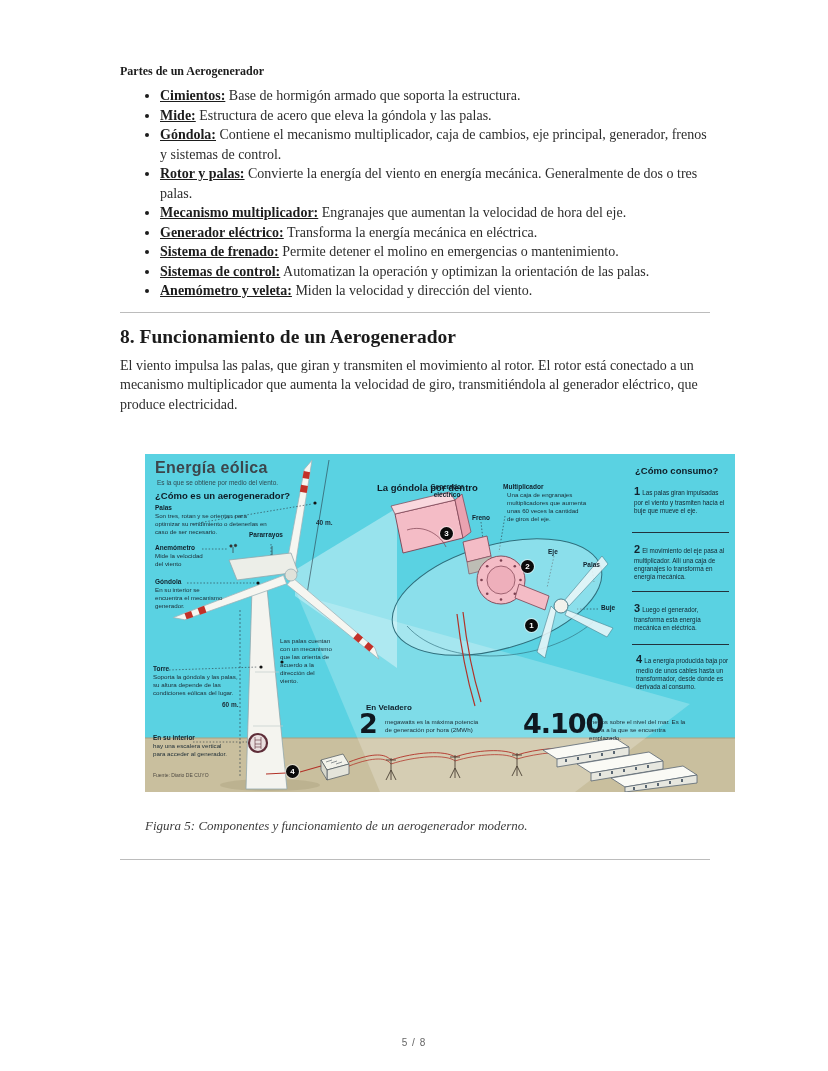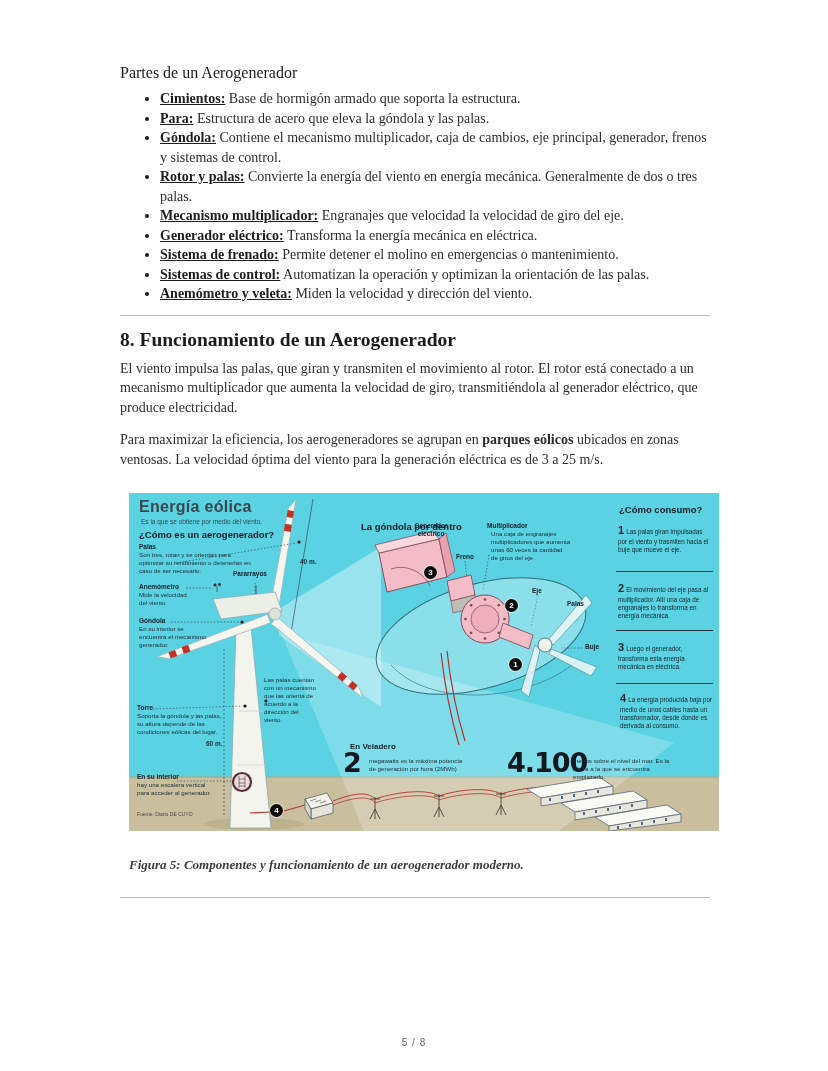--- a/index.html
+++ b/index.html
@@ -1,80 +1,79 @@
 <!DOCTYPE html>
 <html><head>
 <meta charset="utf-8">
 <style>
   html,body{margin:0;padding:0;}
   body{width:828px;height:1071px;background:#ffffff;position:relative;overflow:hidden;
        font-family:"Liberation Serif", serif;color:#2d2d2d;}
   .page{position:absolute;left:120px;top:64px;width:590px;}
-  h3.parts-title{font-size:16px;margin:0;color:#1c1c1c;font-weight:normal;}
+  h3.parts-title{font-size:12px;margin:0;color:#1c1c1c;font-weight:bold;}
   ul.parts{margin:7px 0 0 0;padding:0 0 0 40px;}
   ul.parts li{font-size:14px;line-height:19.5px;margin:0;padding-left:0;color:#2d2d2d;}
   ul.parts li::marker{color:#1c1c1c;font-size:13px;}
   .rule{border:none;border-top:1px solid #bcbcbc;width:590px;margin:0;}
   .rule1{margin-top:11px;}
   h2.sec{font-size:19.5px;margin:13px 0 0 0;color:#1b1b1b;font-weight:bold;}
   p.body{font-size:14px;line-height:19.5px;margin:8px 0 0 0;}
   p.body2{margin-top:13px;}
-  figure{margin:0;padding:9px;}
+  figure{margin:16px;padding:9px;}
   .infographic{position:relative;width:590px;height:338px;margin-top:15px;background:#5ad2e2;
                font-family:"Liberation Sans", sans-serif;overflow:hidden;}
   .ig-svg{position:absolute;inset:0;z-index:1;}
   .ig-abs{position:absolute;z-index:2;color:#14212c;}
   .ig-title{font-size:16px;font-weight:bold;color:#3c464c;letter-spacing:.3px;}
   .ig-sub{font-size:6.5px;color:#2f4a52;}
   .ig-h{font-size:9.5px;font-weight:bold;color:#0e1c26;}
   .lbl{font-size:6.5px;font-weight:bold;color:#10202b;line-height:1.2;}
   .txt{font-size:6.2px;line-height:1.3;color:#1b2b35;}
   .meas{font-size:6.5px;color:#1b2b35;font-weight:bold;}
   .circ{position:absolute;z-index:3;width:13px;height:13px;border-radius:50%;background:#0b0b0b;
         color:#fff;text-align:center;font:bold 8px/13px "Liberation Sans",sans-serif;
         box-shadow:0 0 0 1px rgba(250,250,250,.55);}
   .step{position:absolute;z-index:2;width:93px;font-size:6.3px;line-height:1.32;color:#13232e;}
   .step .num{font-size:11px;font-weight:800;margin-right:2px;}
   .sep{position:absolute;z-index:2;left:487px;width:97px;border-top:1px solid #22323c;}
   .bignum{position:absolute;z-index:2;font-size:27px;font-weight:800;color:#0f1820;
           letter-spacing:-1px;font-family:"DejaVu Sans",sans-serif;}
   .veladero{font-size:8px;font-weight:bold;color:#10202b;}
   .fuente{font-size:5px;color:#4f4a42;line-height:1.3;}
-  figcaption{font-size:13px;font-style:italic;color:#3d3d3d;margin-top:26px;font-weight:bold;}
+  figcaption{font-size:13px;font-style:italic;color:#3d3d3d;margin-top:26px;}
   .rule2{margin-top:15px;}
   .footer{position:absolute;left:0;right:0;bottom:23px;text-align:center;font-size:10px;
           color:#666;font-family:"Liberation Sans",sans-serif;letter-spacing:1px;margin-top:16px;}
   b.term{color:#1d1d1d;text-decoration:underline;}
 </style>
 </head>
 <body>
 
 <div class="page">
 
   <h3 class="parts-title">Partes de un Aerogenerador</h3>
 
   <ul class="parts">
     <li><b class="term">Cimientos:</b> <span>Base de hormigón armado que soporta la estructura.</span></li>
-    <li><b class="term">Para:</b> <span>Estructura de acero que eleva la góndola y las palas.</span></li>
+    <li><b class="term">Mide:</b> <span>Estructura de acero que eleva la góndola y las palas.</span></li>
     <li><b class="term">Góndola:</b> <span>Contiene el mecanismo multiplicador, caja de cambios, eje principal, generador, frenos y sistemas de control.</span></li>
     <li><b class="term">Rotor y palas:</b> <span>Convierte la energía del viento en energía mecánica. Generalmente de dos o tres palas.</span></li>
-    <li><b class="term">Mecanismo multiplicador:</b> <span>Engranajes que velocidad la velocidad de giro del eje.</span></li>
+    <li><b class="term">Mecanismo multiplicador:</b> <span>Engranajes que aumentan la velocidad de hora del eje.</span></li>
     <li><b class="term">Generador eléctrico:</b> <span>Transforma la energía mecánica en eléctrica.</span></li>
     <li><b class="term">Sistema de frenado:</b> <span>Permite detener el molino en emergencias o mantenimiento.</span></li>
     <li><b class="term">Sistemas de control:</b> <span>Automatizan la operación y optimizan la orientación de las palas.</span></li>
     <li><b class="term">Anemómetro y veleta:</b> <span>Miden la velocidad y dirección del viento.</span></li>
   </ul>
 
   <hr class="rule rule1">
 
   <h2 class="sec">8. Funcionamiento de un Aerogenerador</h2>
 
   <p class="body">El viento impulsa las palas, que giran y transmiten el movimiento al rotor. El rotor está conectado a un mecanismo multiplicador que aumenta la velocidad de giro, transmitiéndola al generador eléctrico, que produce electricidad.</p>
 
-  <p class="body body2"><span>Para maximizar la eficiencia, los aerogeneradores se agrupan en </span><b>parques eólicos</b><span> ubicados en zonas ventosas. La velocidad óptima del viento para la generación eléctrica es de 3 a 25 m/s.</span></p>
 
   <figure>
     <div class="infographic">
 
       <svg class="ig-svg" viewBox="0 0 590 338">
 
         <rect x="0" y="284" width="590" height="54" fill="#c9bf9e"></rect>
         <line x1="0" y1="284" x2="590" y2="284" stroke="#aaa07e" stroke-width="1"></line>
         <ellipse cx="125" cy="331" rx="50" ry="6" fill="#b7ac8a" opacity="0.7"></ellipse>
 

